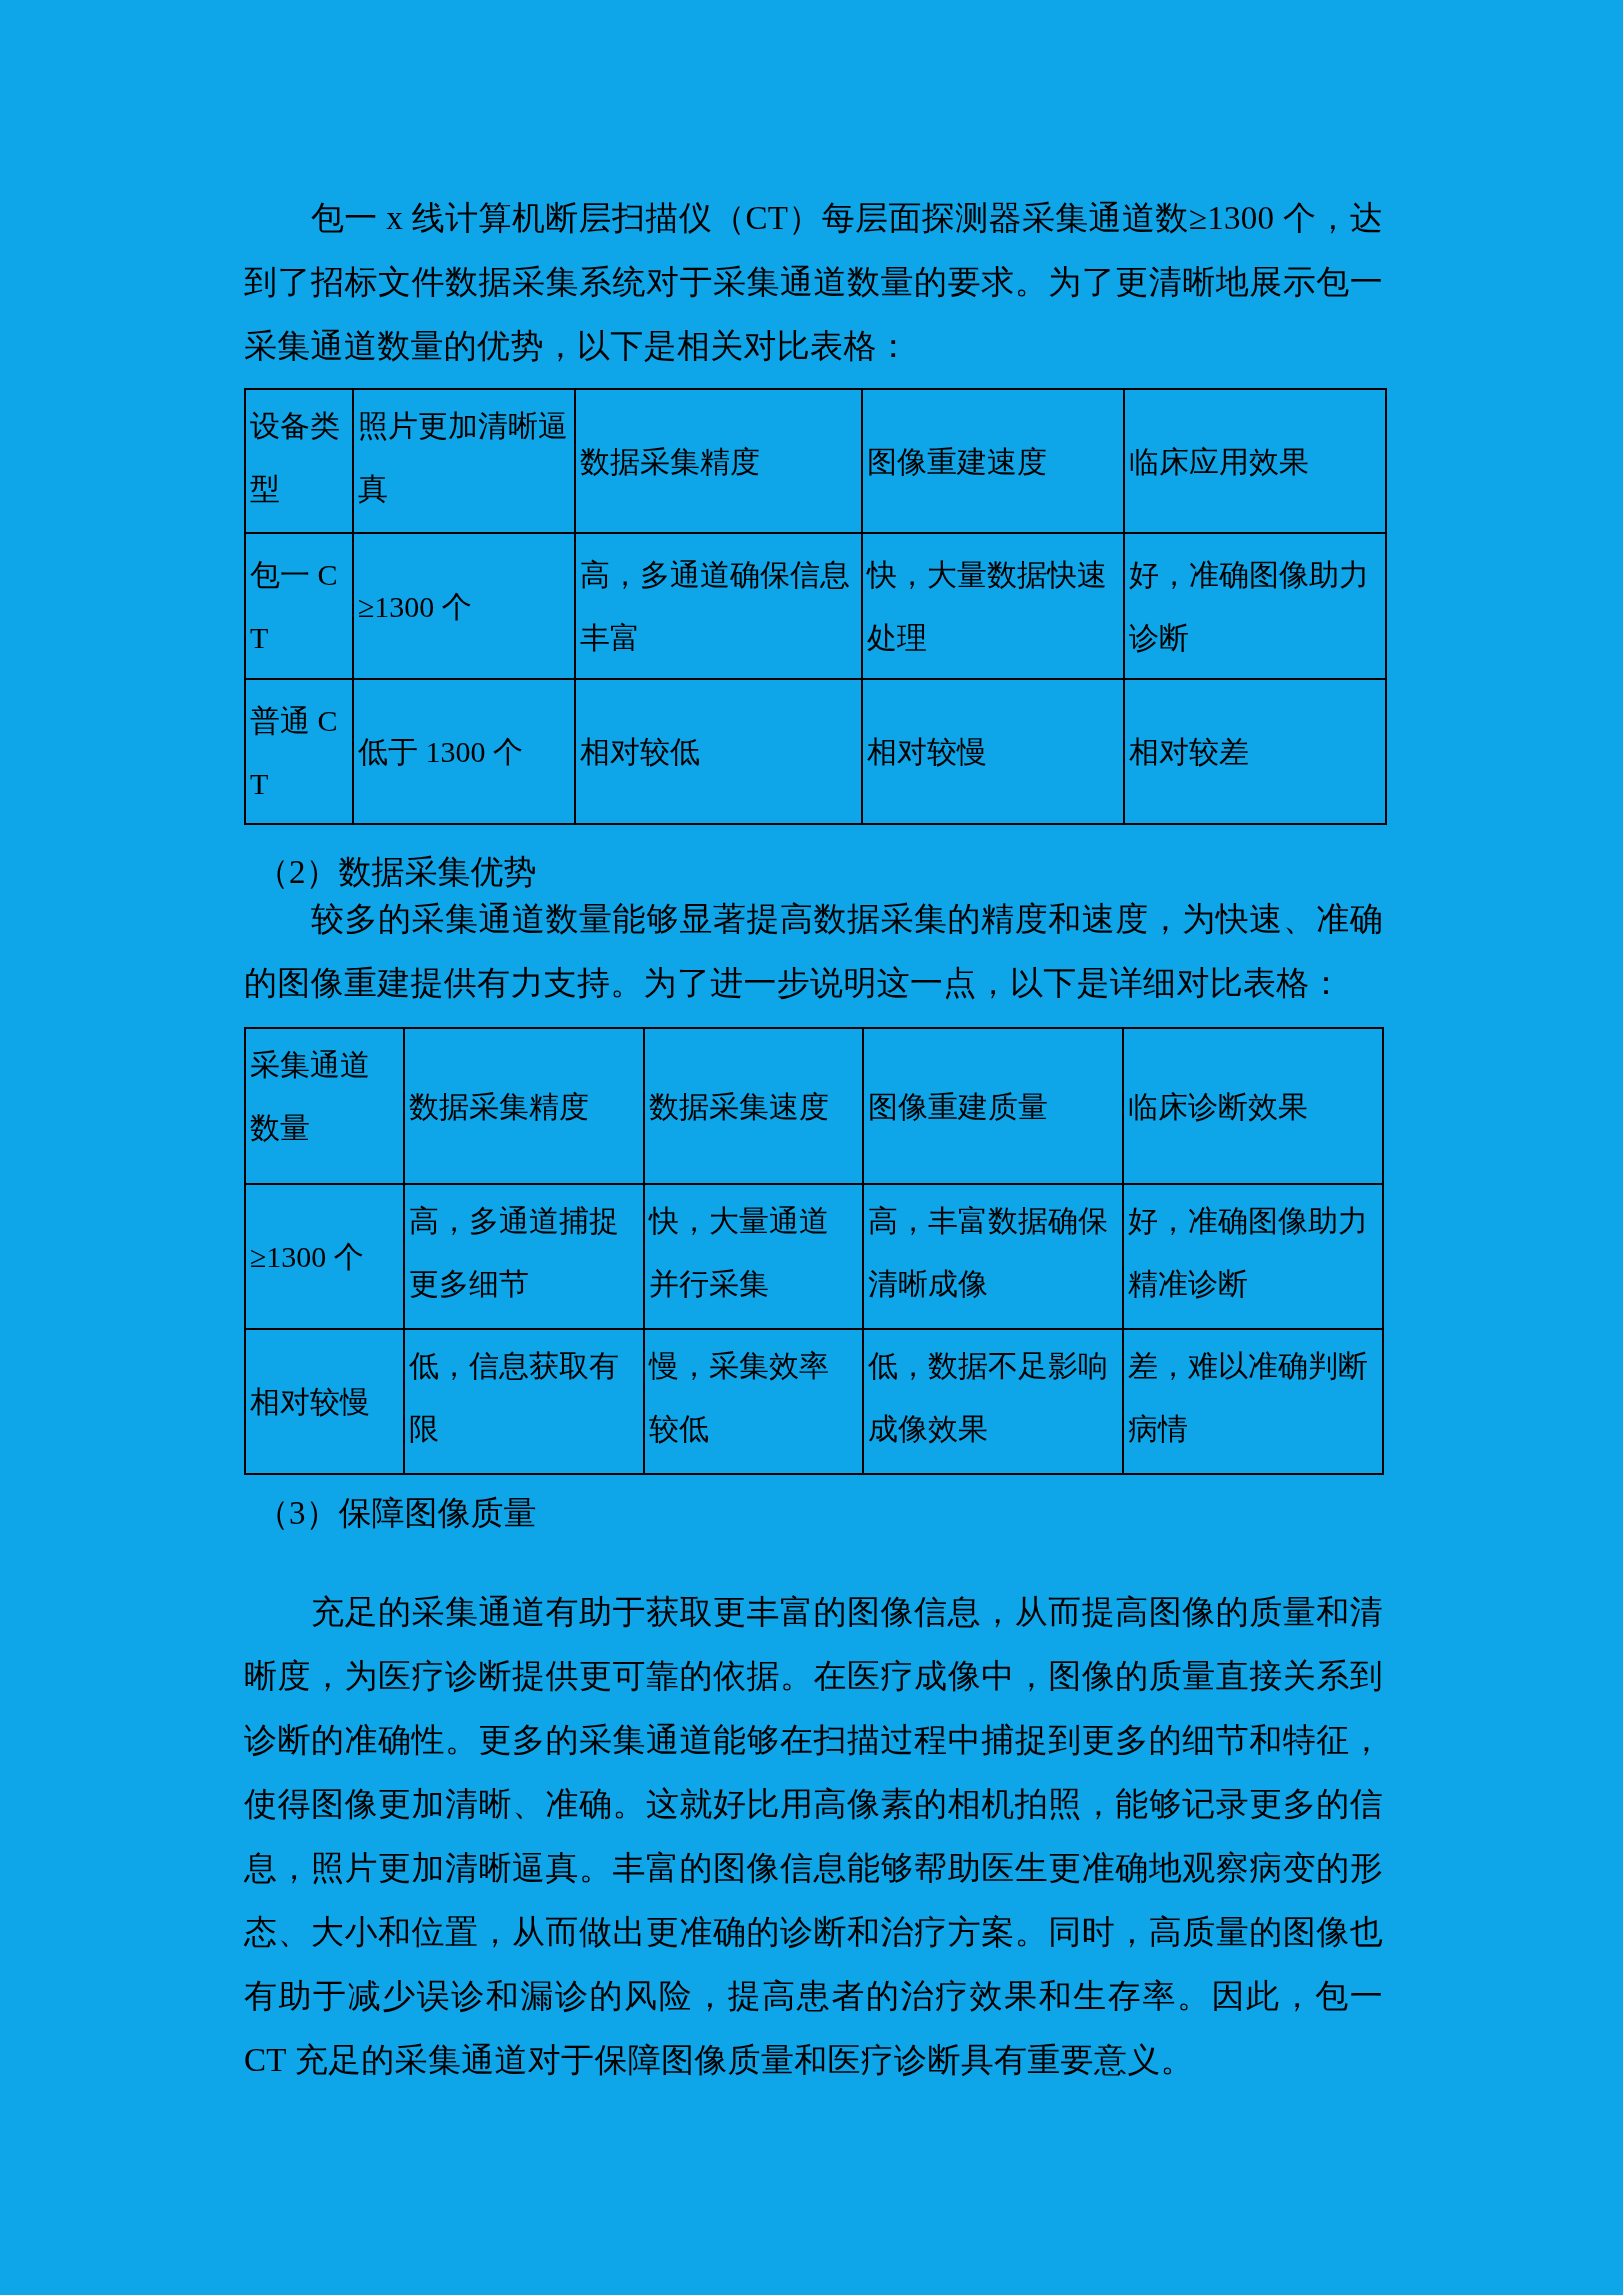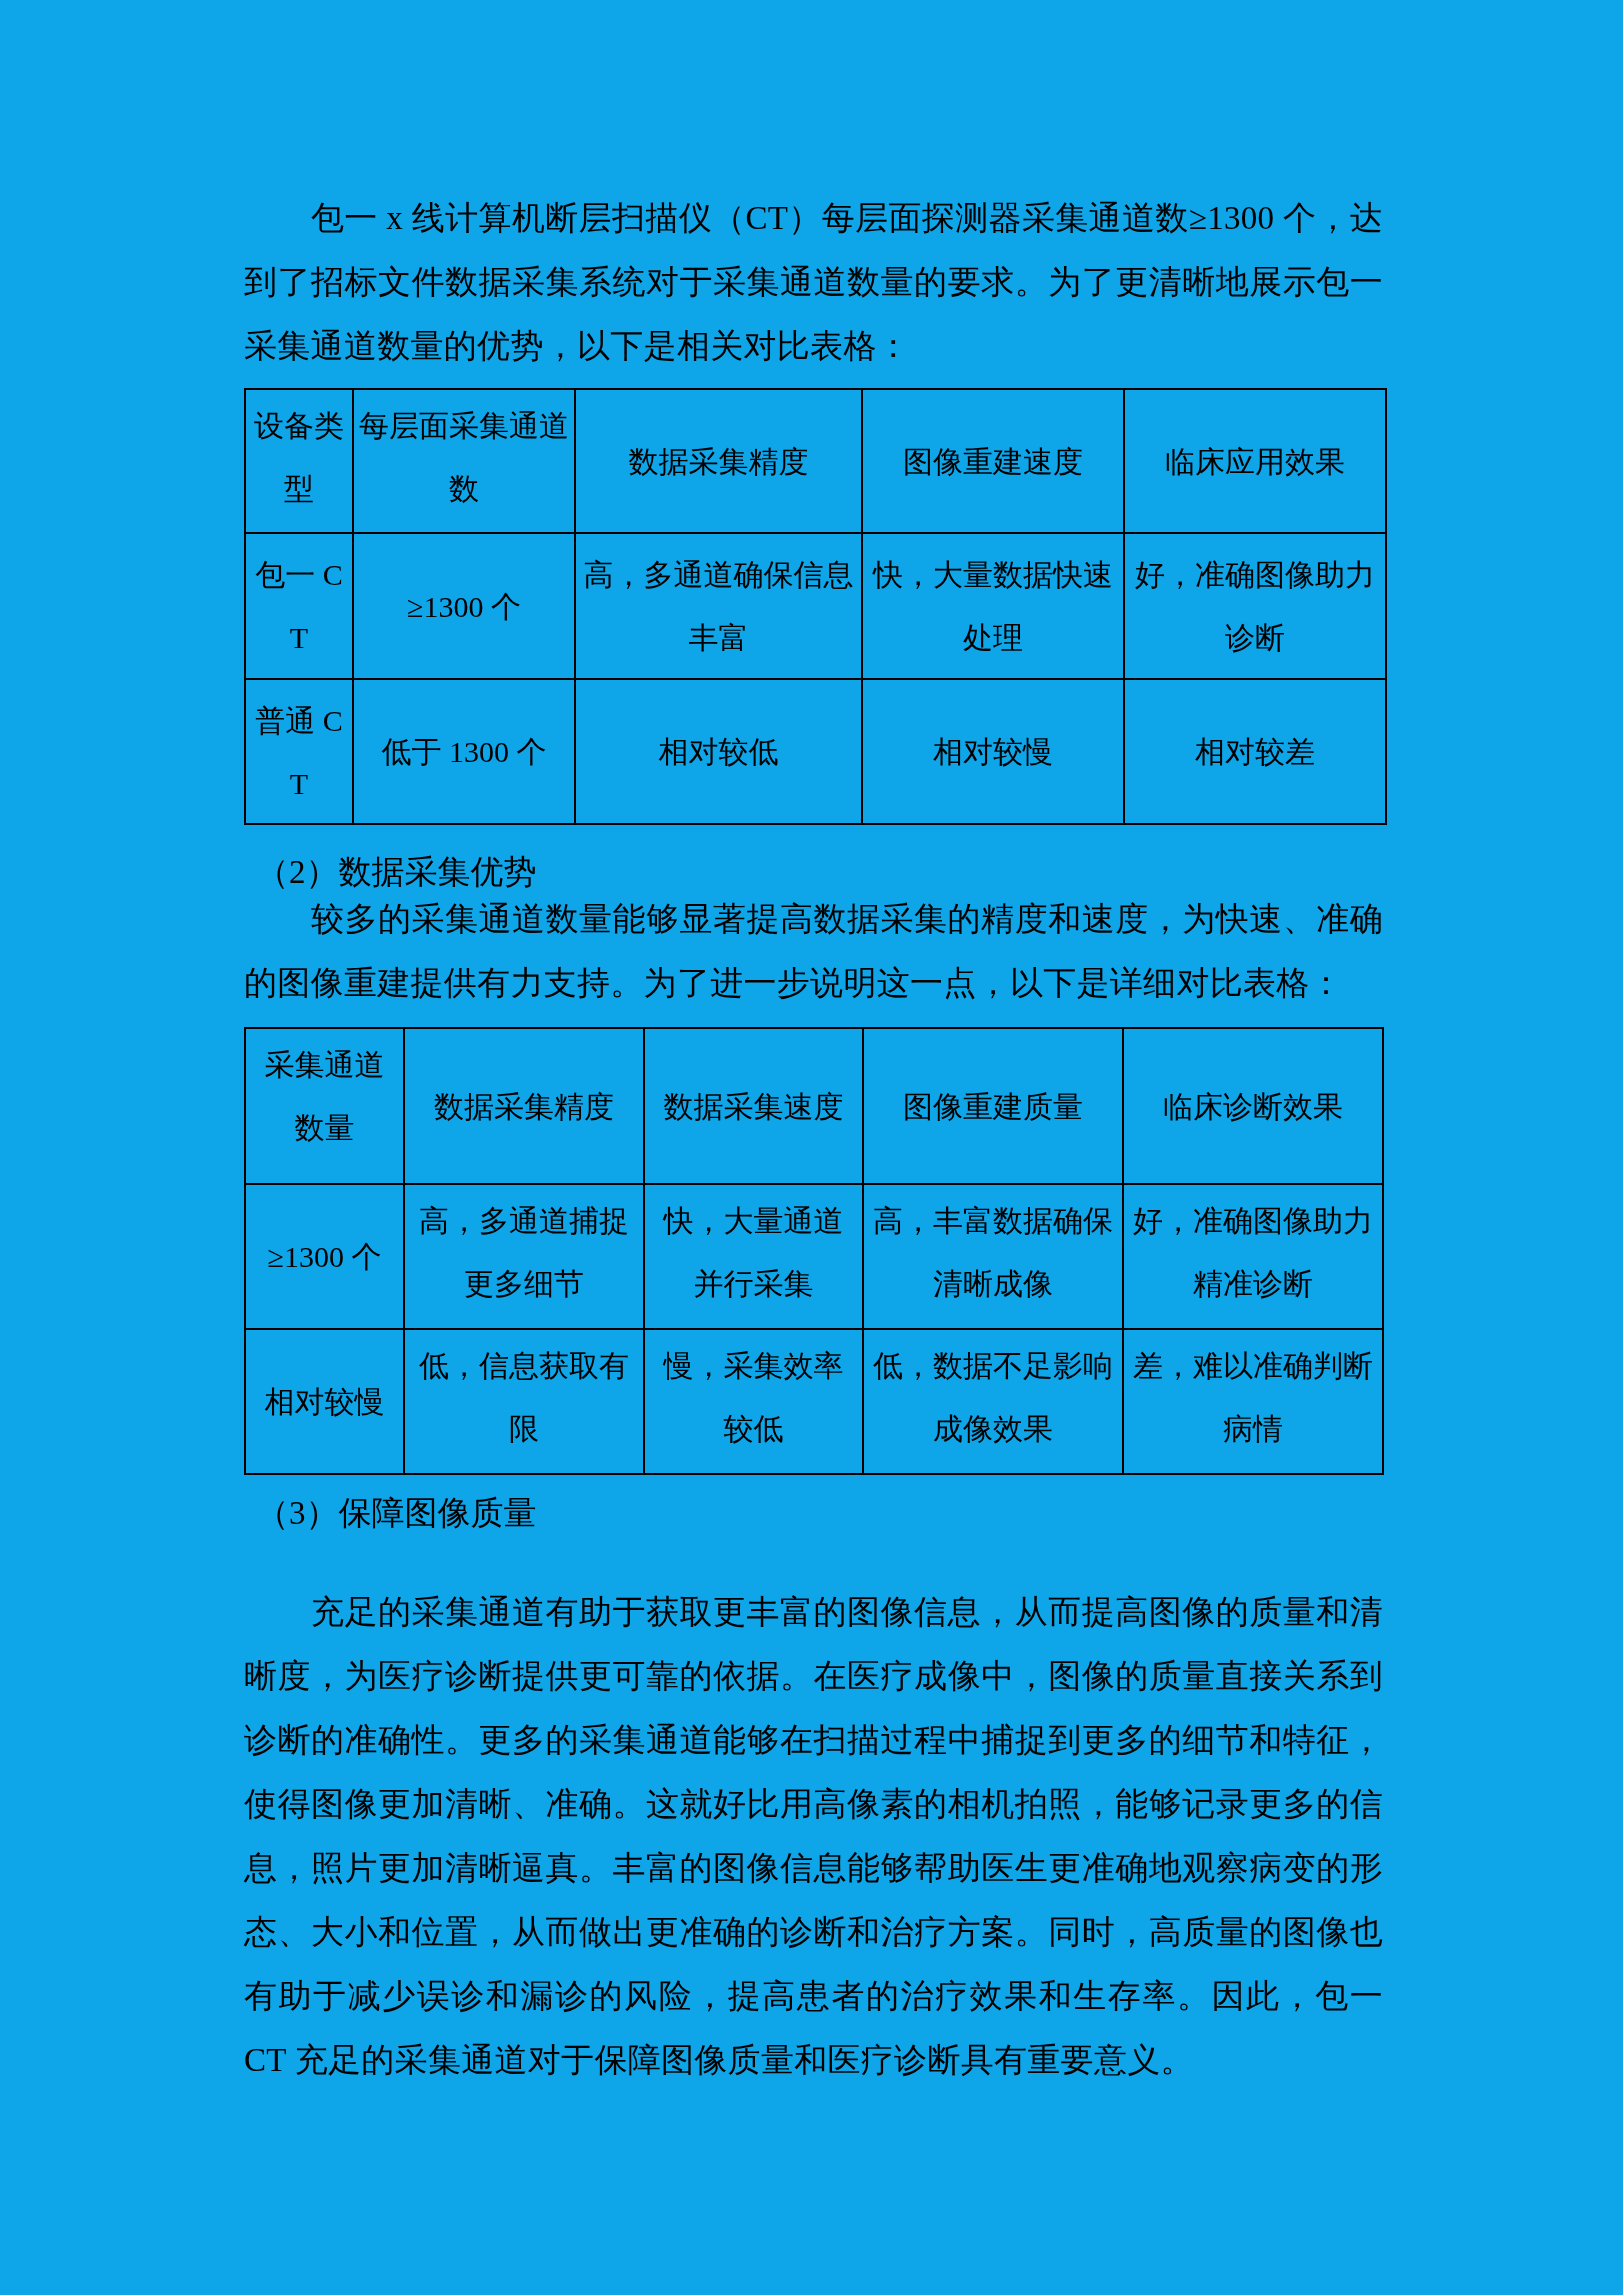--- a/index.html
+++ b/index.html
@@ -48,21 +48,20 @@
     position: absolute;
     left: 244px;
     border-collapse: collapse;
     table-layout: fixed;
     width: 1139px;
   }
   table.doc-table td {
     border: 2.6px solid #000000;
     font-size: 30px;
     line-height: 63px;
-    text-align: center;
     vertical-align: middle;
     padding: 0 3.9px;
     word-break: break-all;
     overflow: hidden;
   }
   table.doc-table tr { height: 145px; }
   table.doc-table td.top-aligned {
     vertical-align: top;
     padding-top: 3.9px;
   }
@@ -78,21 +77,21 @@
     <colgroup>
       <col style="width:108px">
       <col style="width:222px">
       <col style="width:287px">
       <col style="width:262px">
       <col style="width:262px">
     </colgroup>
     <tbody>
         <tr style="height:144px;">
       <td class="top-aligned">设备类型</td>
-      <td class="top-aligned">每层面采集通道数</td>
+      <td class="top-aligned">照片更加清晰逼真</td>
       <td>数据采集精度</td>
       <td>图像重建速度</td>
       <td>临床应用效果</td>
     </tr>
     <tr style="height:146px;">
       <td>包一 CT</td>
       <td>≥1300 个</td>
       <td>高，多通道确保信息丰富</td>
       <td>快，大量数据快速处理</td>
       <td>好，准确图像助力诊断</td>

